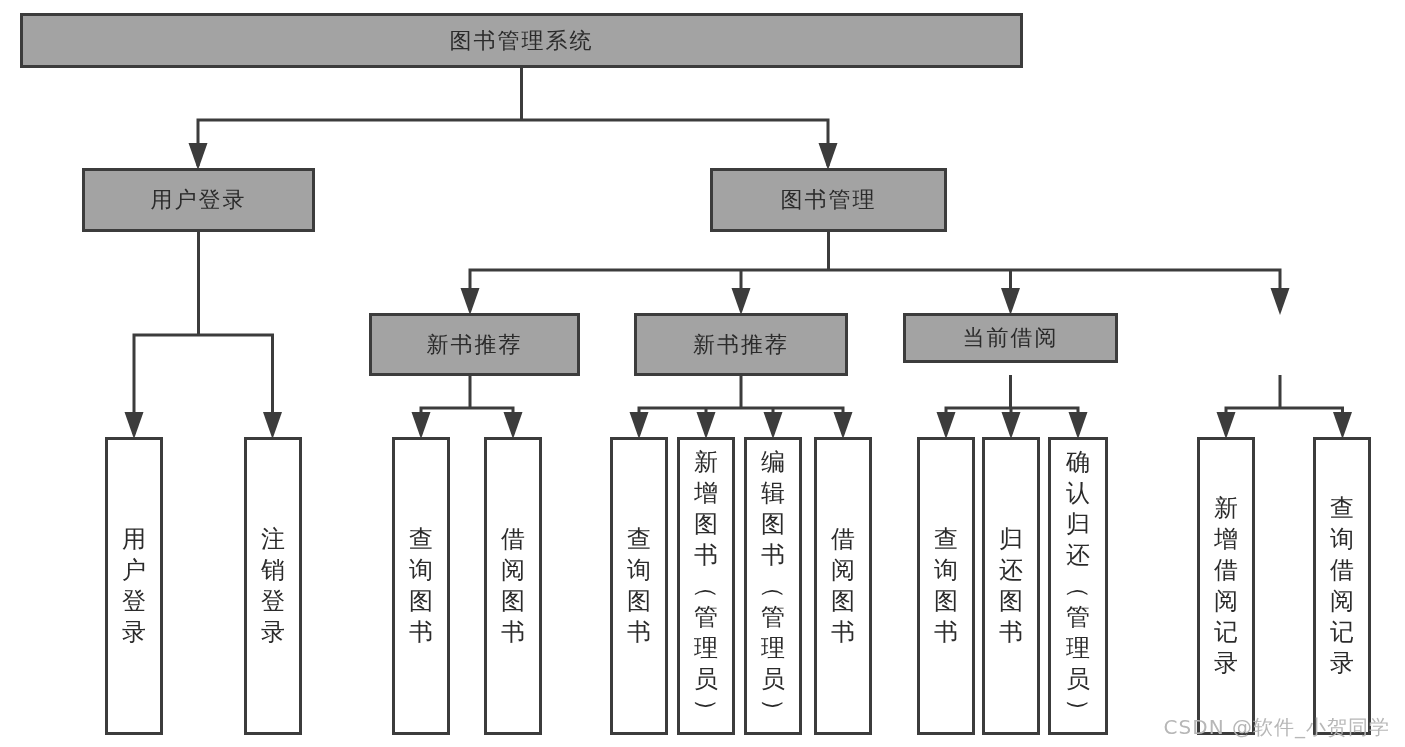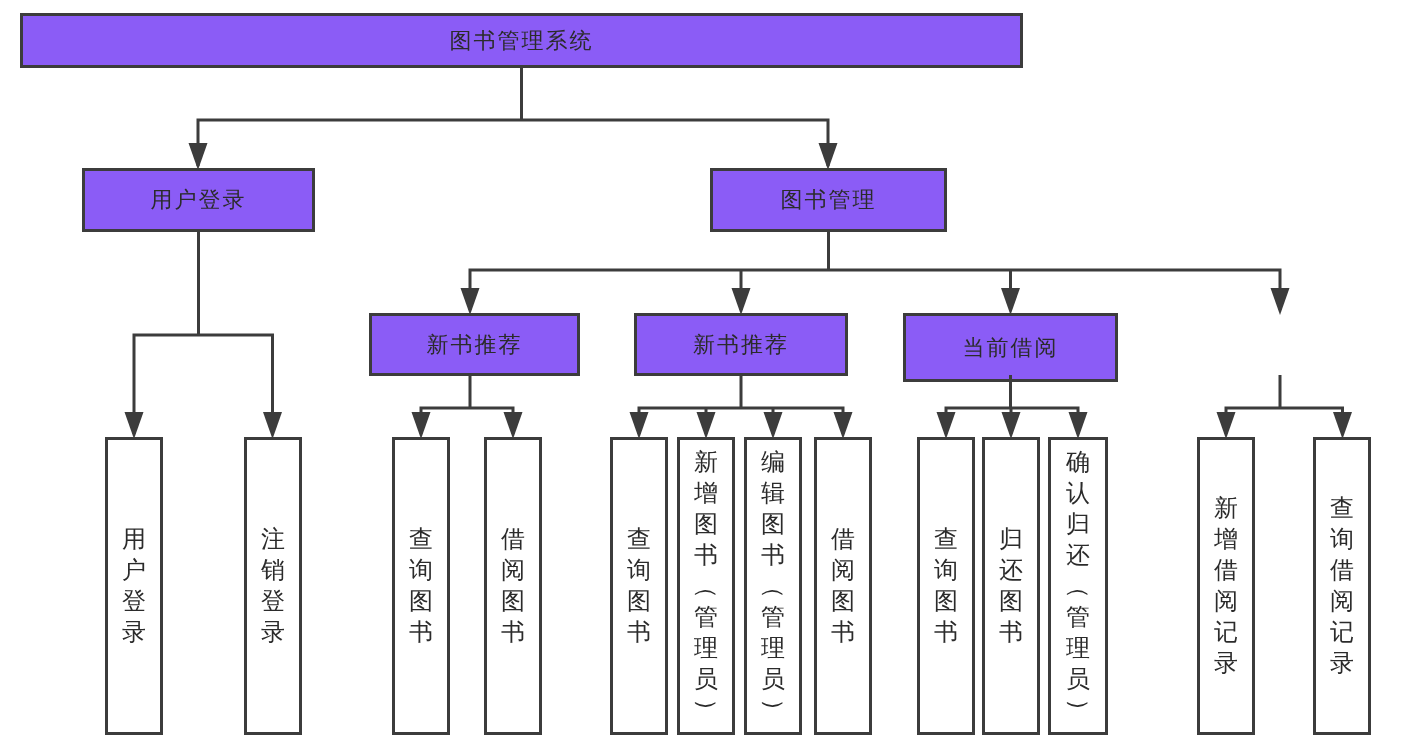--- a/index.html
+++ b/index.html
@@ -11,21 +11,21 @@
   html,body{margin:0;padding:0;background:#fff;}
   .canvas{
     position:relative;
     width:1405px;height:747px;
     background:var(--bg);
     font-family:"DejaVu Sans","Liberation Sans",sans-serif;
     overflow:hidden;
   }
   .node{
     position:absolute;
-    background:#8b5cf6;
+    background:#a3a3a3;
     border:3px solid var(--line);
     box-sizing:border-box;
     display:flex;align-items:center;justify-content:center;
     font-size:22px;color:var(--text);
     letter-spacing:2px;
     white-space:nowrap;
   }
   .leaf{
     position:absolute;
     top:437px;width:58px;height:298px;
@@ -65,21 +65,21 @@
   <div class="node" style="left:82px;top:168px;width:233px;height:64px">
     <span>用户登录</span>
   </div>
 
   <div class="node" style="left:369px;top:313px;width:211px;height:63px">
     <span>新书推荐</span>
   </div>
   <div class="node" style="left:634px;top:313px;width:214px;height:63px">
     <span>新书推荐</span>
   </div>
-  <div class="node" style="left:903px;top:313px;width:215px;height:69px">
+  <div class="node" style="left:903px;top:313px;width:215px;height:50px">
     <span>当前借阅</span>
   </div>
 
   <div class="leaf" style="left:105px">
       <span>用</span>
       <span>户</span>
       <span>登</span>
       <span>录</span>
     </div>
   <div class="leaf" style="left:244px">
@@ -203,13 +203,14 @@
       <polygon points="773,439 763.5,412 782.5,412"></polygon>
       <polygon points="843,439 833.5,412 852.5,412"></polygon>
       <polygon points="946,439 936.5,412 955.5,412"></polygon>
       <polygon points="1011,439 1001.5,412 1020.5,412"></polygon>
       <polygon points="1078,439 1068.5,412 1087.5,412"></polygon>
       <polygon points="1226,439 1216.5,412 1235.5,412"></polygon>
       <polygon points="1342.5,439 1333,412 1352,412"></polygon>
     </g>
   </svg>
 
+  <div class="watermark">CSDN @软件_小贺同学</div>
 </div>
 
 </body></html>

